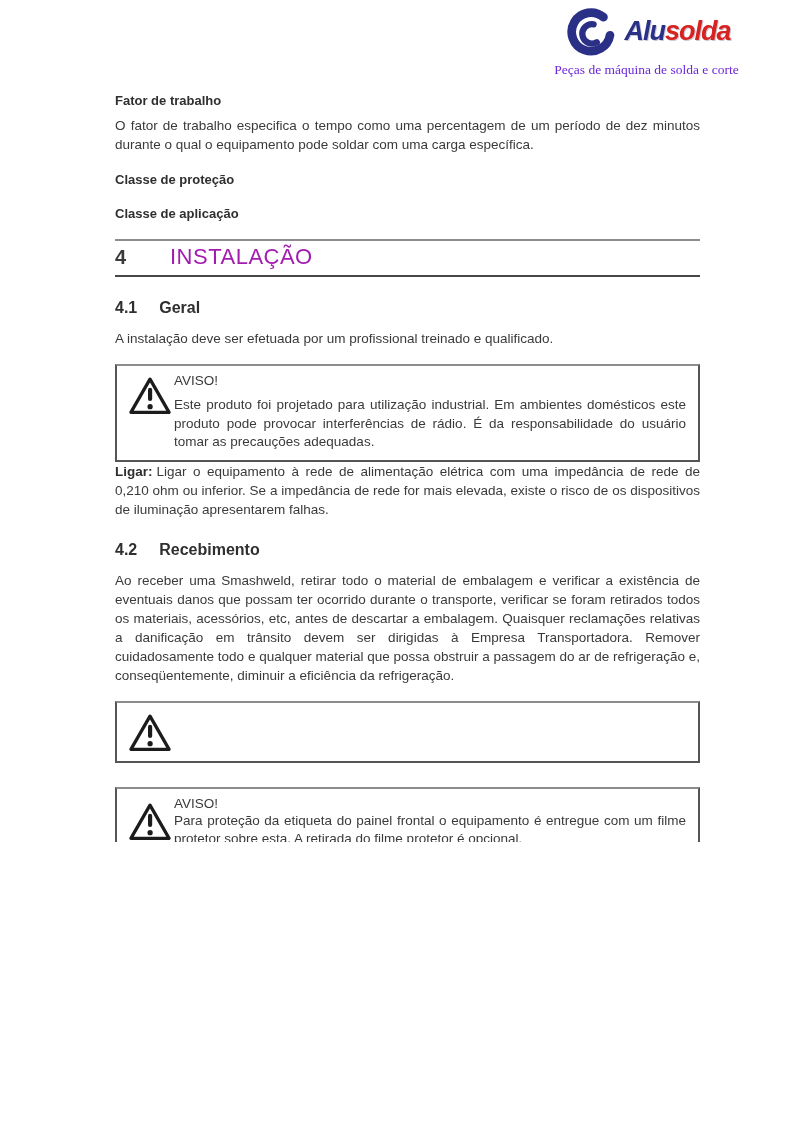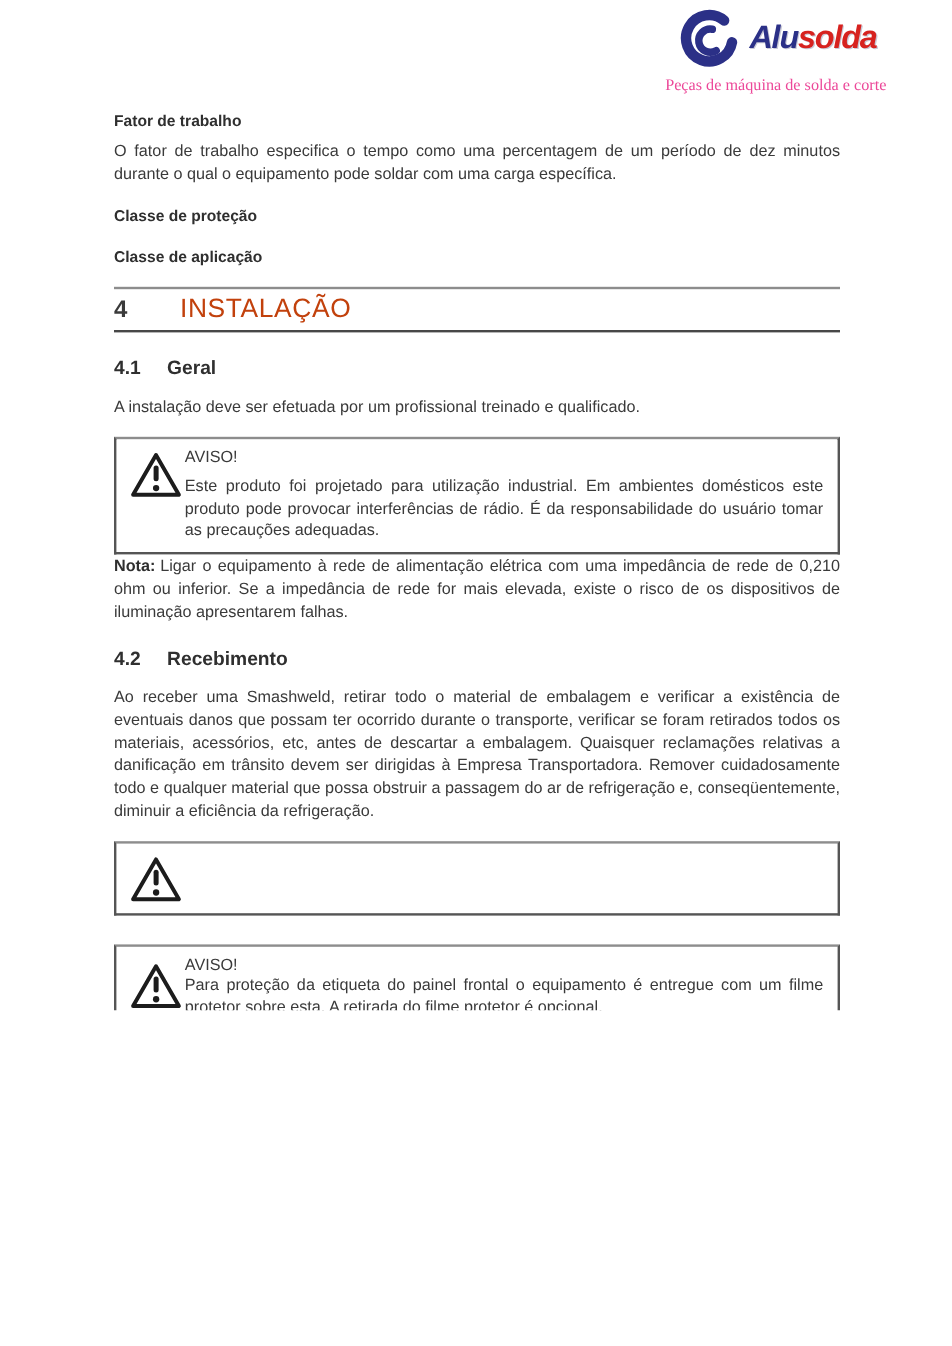--- a/index.html
+++ b/index.html
@@ -5,20 +5,21 @@
   * { box-sizing: border-box; }
   html, body { margin: 0; padding: 0; background: #ffffff; }
   .page {
     position: relative;
     width: 793px;
     height: 842px;
     background: #ffffff;
     font-family: "Liberation Sans", sans-serif;
     color: #3a3a3a;
     overflow: hidden;
+    padding-left: 20px;
   }
 
   
   .logo {
     position: absolute;
     top: 2px;
     right: 44px;
     width: 205px;
     text-align: center;
   }
@@ -35,21 +36,21 @@
     letter-spacing: -1px;
     line-height: 1;
     text-shadow: 1px 1px 0 #c9c9d6;
   }
   .brand .alu   { color: #2b3087; }
   .brand .solda { color: #d7221f; }
   .tagline {
     margin-top: 2px;
     font-family: "Liberation Serif", serif;
     font-size: 13.5px;
-    color: #ec4899;
+    color: #6d28d9;
     white-space: nowrap;
   }
 
   
   .content {
     padding: 93px 93px 0 95px;
   }
   h3.subhead {
     font-size: 13px;
     font-weight: bold;
@@ -85,21 +86,21 @@
   .chapter .num {
     font-size: 20px;
     font-weight: bold;
     color: #3a3a3a;
     width: 55px;
   }
   .chapter .title {
     font-size: 22px;
     font-weight: normal;
     letter-spacing: 0.5px;
-    color: #c2410c;
+    color: #a21caf;
   }
 
   
   h2.section {
     font-size: 16px;
     font-weight: bold;
     color: #2f2f2f;
     margin: 22px 0 12px 0;
     line-height: 18px;
   }
@@ -193,21 +194,21 @@
           <rect x="21.8" y="13" width="4.6" height="14.5" rx="2.3" fill="#1c1c1c"></rect>
           <circle cx="24.1" cy="33.8" r="2.9" fill="#1c1c1c"></circle>
         </svg>
       </div>
       <div class="text-col">
         <div class="warn-title">AVISO!</div>
         <div class="warn-body">Este produto foi projetado para utilização industrial. Em ambientes domésticos este produto pode provocar interferências de rádio. É da responsabilidade do usuário tomar as precauções adequadas.</div>
       </div>
     </div>
 
-    <p class="body nota"><span class="nota-label">Nota:</span><span>Ligar o equipamento à rede de alimentação elétrica com uma impedância de rede de 0,210 ohm ou inferior. Se a impedância de rede for mais elevada, existe o risco de os dispositivos de iluminação apresentarem falhas.</span></p>
+    <p class="body nota"><span class="nota-label">Ligar:</span><span>Ligar o equipamento à rede de alimentação elétrica com uma impedância de rede de 0,210 ohm ou inferior. Se a impedância de rede for mais elevada, existe o risco de os dispositivos de iluminação apresentarem falhas.</span></p>
 
     <h2 class="section"><span class="sec-num">4.2</span><span class="sec-title">Recebimento</span></h2>
     <p class="body">Ao receber uma Smashweld, retirar todo o material de embalagem e verificar a existência de eventuais danos que possam ter ocorrido durante o transporte, verificar se foram retirados todos os materiais, acessórios, etc, antes de descartar a embalagem. Quaisquer reclamações relativas a danificação em trânsito devem ser dirigidas à Empresa Transportadora. Remover cuidadosamente todo e qualquer material que possa obstruir a passagem do ar de refrigeração e, conseqüentemente, diminuir a eficiência da refrigeração.</p>
 
     <div class="warnbox">
       <div class="icon-col">
         <svg width="44" height="40" viewBox="0 0 48 44" aria-hidden="true">
           <path d="M24 3.5 L45 40 L3 40 Z" fill="none" stroke="#1c1c1c" stroke-width="3.6" stroke-linejoin="round"></path>
           <rect x="21.8" y="13" width="4.6" height="14.5" rx="2.3" fill="#1c1c1c"></rect>
           <circle cx="24.1" cy="33.8" r="2.9" fill="#1c1c1c"></circle>

